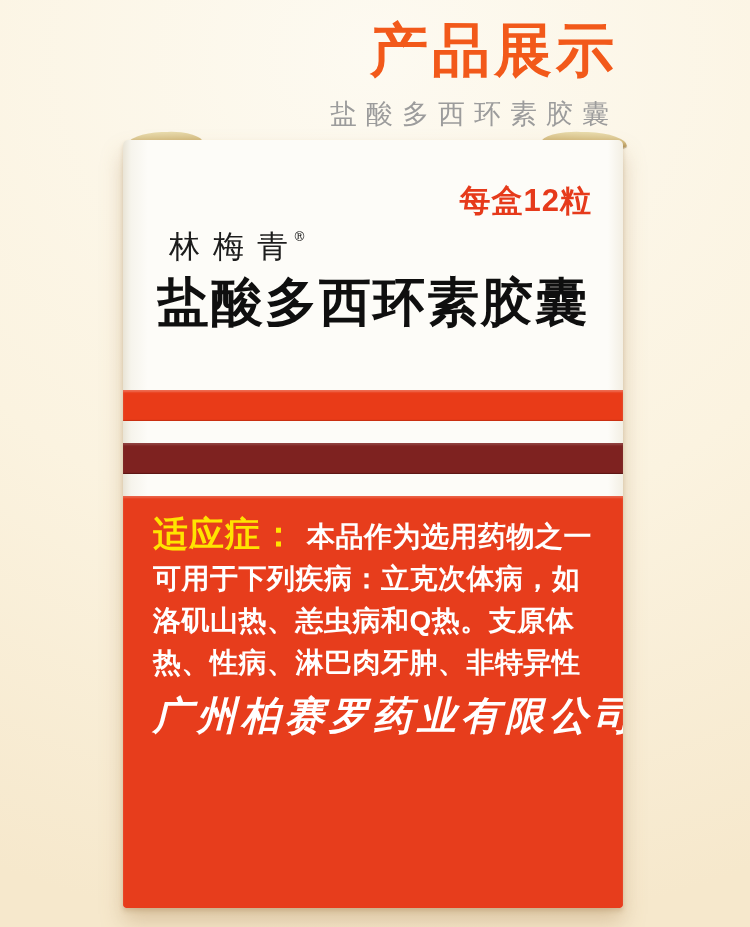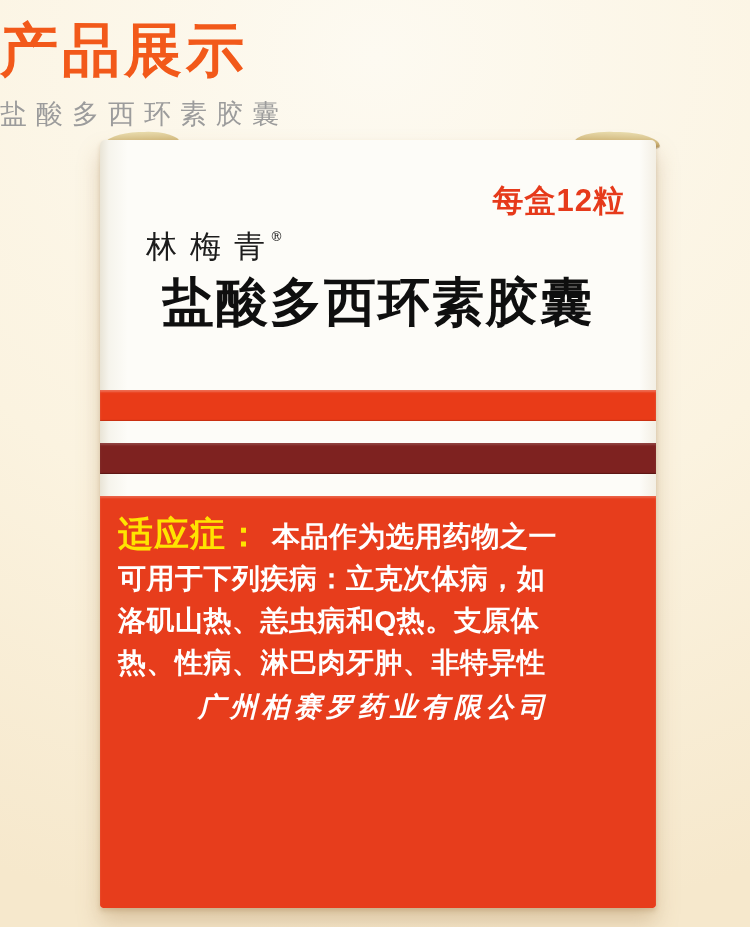--- a/index.html
+++ b/index.html
@@ -5,42 +5,42 @@
   * { margin: 0; padding: 0; box-sizing: border-box; }
   html, body { width: 750px; height: 927px; }
   body {
     position: relative;
     font-family: "Liberation Sans", sans-serif;
     background: radial-gradient(130% 95% at 50% 6%, #fdfaf1 0%, #fbf3e0 55%, #f6e8cc 100%);
     overflow: hidden;
   }
 
   
-  .header { position: absolute; top: 0; left: 0; width: 618px; text-align: left; }
+  .header { position: absolute; top: 0; left: 0; width: 618px; text-align: right; }
   .page-title {
     margin-top: 12px;
     font-size: 58px;
     font-weight: 800;
     letter-spacing: 4px;
     color: #f2591a;
     font-family: "Liberation Sans", sans-serif;
   }
   .page-subtitle {
     margin-top: 6px;
     font-size: 27px;
     letter-spacing: 9px;
     color: #9c9c9c;
     font-weight: 400;
   }
 
   
   .box-wrap {
     position: absolute;
-    left: 100px; top: 140px;
-    width: 556px; height: 768px;
+    left: 123px; top: 140px;
+    width: 500px; height: 768px;
   }
   .flap {
     position: absolute;
     height: 16px; top: -8px;
     background: linear-gradient(180deg, #e9dcae 0%, #d5bd82 55%, #a8894e 100%);
     border-radius: 60% 60% 30% 30% / 100% 100% 30% 30%;
     box-shadow: 0 1px 1px rgba(120,90,40,.5);
   }
   .flap-left  { left: 4px;  width: 76px; transform: rotate(-2deg); }
   .flap-right { right: -4px; width: 86px; transform: rotate(2deg); }
@@ -78,41 +78,41 @@
   }
 
   .stripe { position: absolute; left: 0; right: 0; height: 31px; }
   .stripe-red    { top: 250px; background: #e93b18; box-shadow: inset 0 2px 2px rgba(255,255,255,.25), inset 0 -1px 1px rgba(120,20,0,.3); }
   .stripe-maroon { top: 303px; background: #7e2220; box-shadow: inset 0 2px 2px rgba(255,255,255,.15), inset 0 -1px 1px rgba(40,5,0,.4); }
 
   .red-panel {
     position: absolute; top: 356px; left: 0; right: 0; bottom: 0;
     background: #e73d1c;
     border-radius: 0 0 3px 3px;
-    padding: 17px 26px 0 18px;
+    padding: 17px 26px 0 30px;
     box-shadow: inset 0 2px 2px rgba(255,255,255,.2);
   }
   .ind-line {
     font-size: 28px; line-height: 42px; font-weight: 700;
     letter-spacing: 0.5px;
     color: #ffffff;
     white-space: nowrap;
   }
   .ind-label {
     font-size: 35px; font-weight: 800;
     color: #ffe400;
     margin-right: 10px;
     letter-spacing: 1px;
   }
   .manufacturer {
     margin-top: 5px;
     text-align: center;
     font-family: Liberation Sans, sans-serif;
     font-style: italic;
-    font-size: 27px; font-weight: 700; letter-spacing: 5px;
+    font-size: 39px; font-weight: 700; letter-spacing: 5px;
     color: #ffffff;
     white-space: nowrap;
   }
 </style>
 </head>
 <body>
 
 <div class="header">
   <div class="page-title">产品展示</div>
   <div class="page-subtitle">盐酸多西环素胶囊</div>

